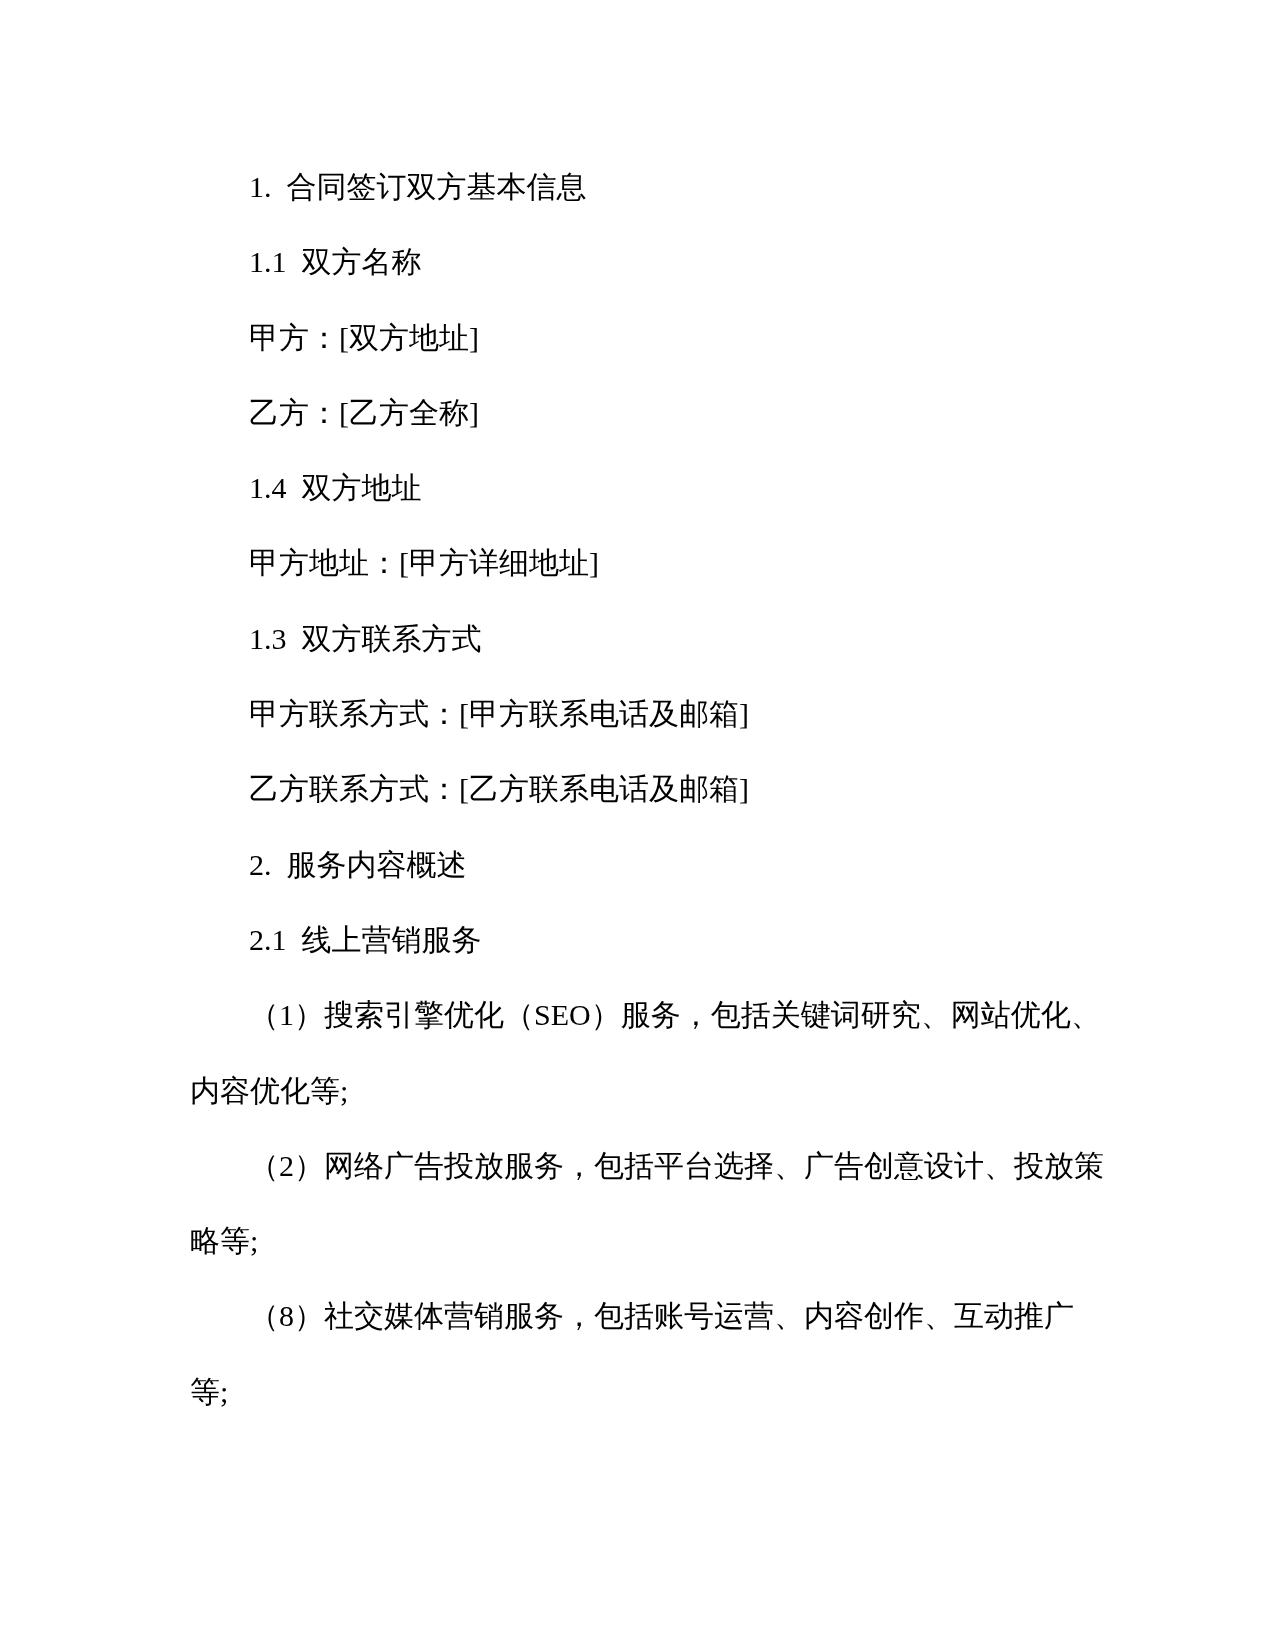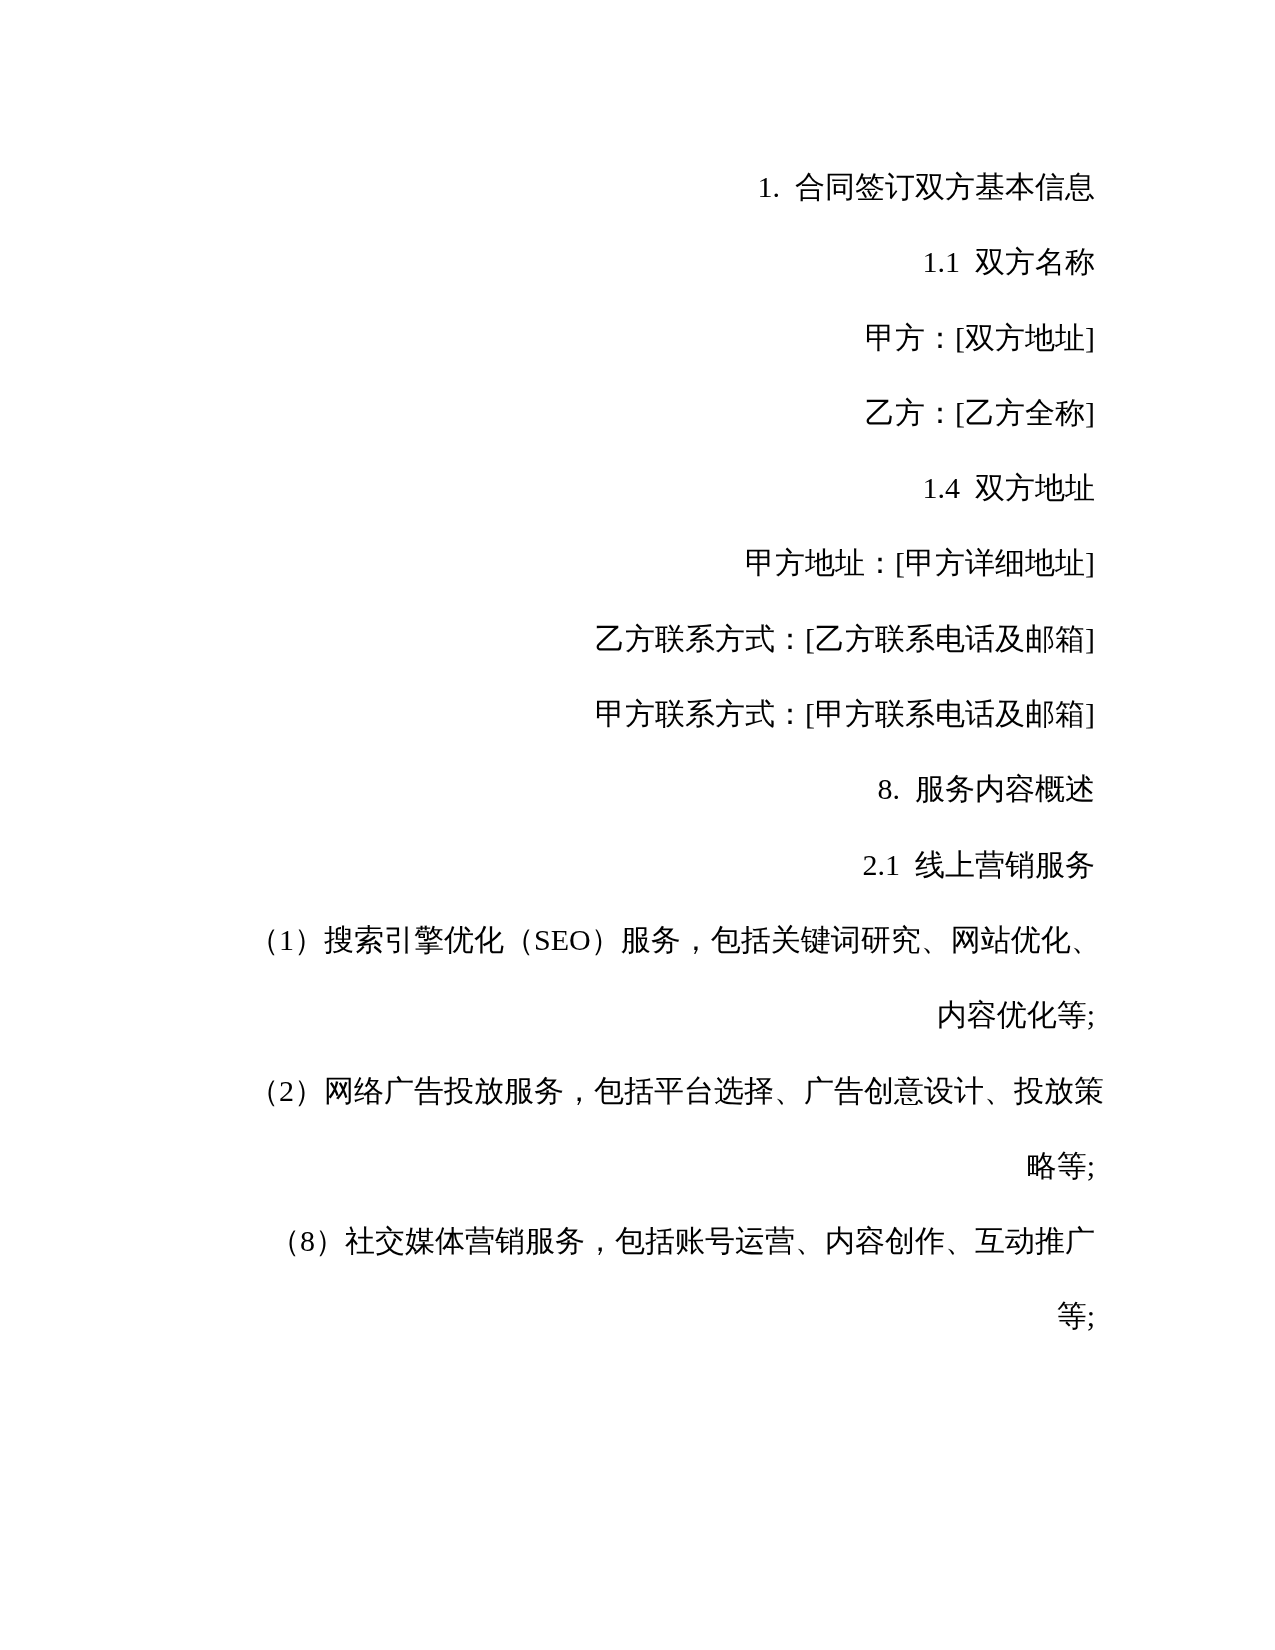--- a/index.html
+++ b/index.html
@@ -21,40 +21,40 @@
     width: 905px;
     font-family: "Liberation Serif", "DejaVu Serif", serif;
     font-size: 30px;
     line-height: 75.3px;
     color: #000000;
     letter-spacing: 0px;
   }
   .line {
     white-space: pre;
     height: 75.3px;
-    text-align: right;
   }
   .line.indent {
     padding-left: 59px;
   }
 </style>
 </head>
 <body>
 
 <div class="page">
   <div class="doc-body">
       <div class="line indent">1.  合同签订双方基本信息</div>
       <div class="line indent">1.1  双方名称</div>
       <div class="line indent">甲方：[双方地址]</div>
       <div class="line indent">乙方：[乙方全称]</div>
       <div class="line indent">1.4  双方地址</div>
       <div class="line indent">甲方地址：[甲方详细地址]</div>
+      <div class="line indent">1.3  双方联系方式</div>
+      <div class="line indent">甲方联系方式：[甲方联系电话及邮箱]</div>
       <div class="line indent">乙方联系方式：[乙方联系电话及邮箱]</div>
-      <div class="line indent">甲方联系方式：[甲方联系电话及邮箱]</div>
-      <div class="line indent">8.  服务内容概述</div>
+      <div class="line indent">2.  服务内容概述</div>
       <div class="line indent">2.1  线上营销服务</div>
       <div class="line indent">（1）搜索引擎优化（SEO）服务，包括关键词研究、网站优化、</div>
       <div class="line">内容优化等;</div>
       <div class="line indent">（2）网络广告投放服务，包括平台选择、广告创意设计、投放策</div>
       <div class="line">略等;</div>
       <div class="line indent">（8）社交媒体营销服务，包括账号运营、内容创作、互动推广</div>
       <div class="line">等;</div>
     </div>
 </div>
 

